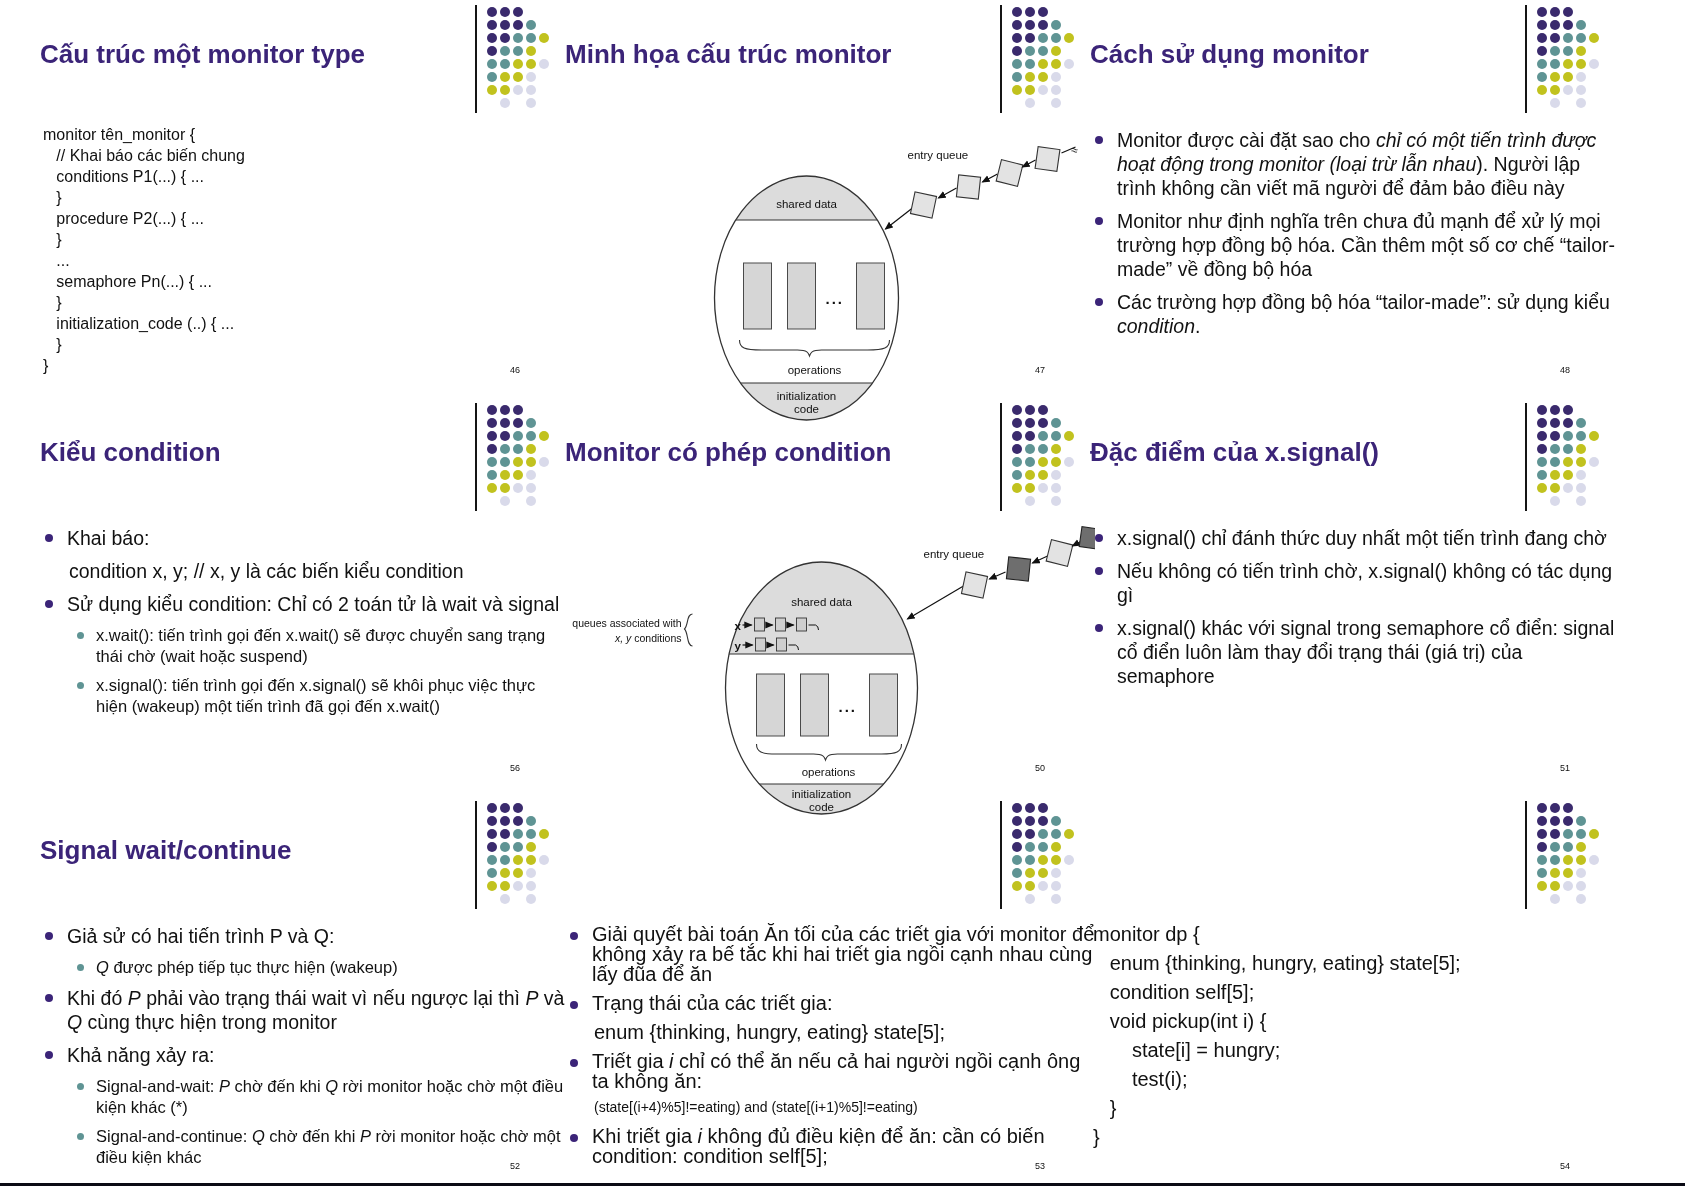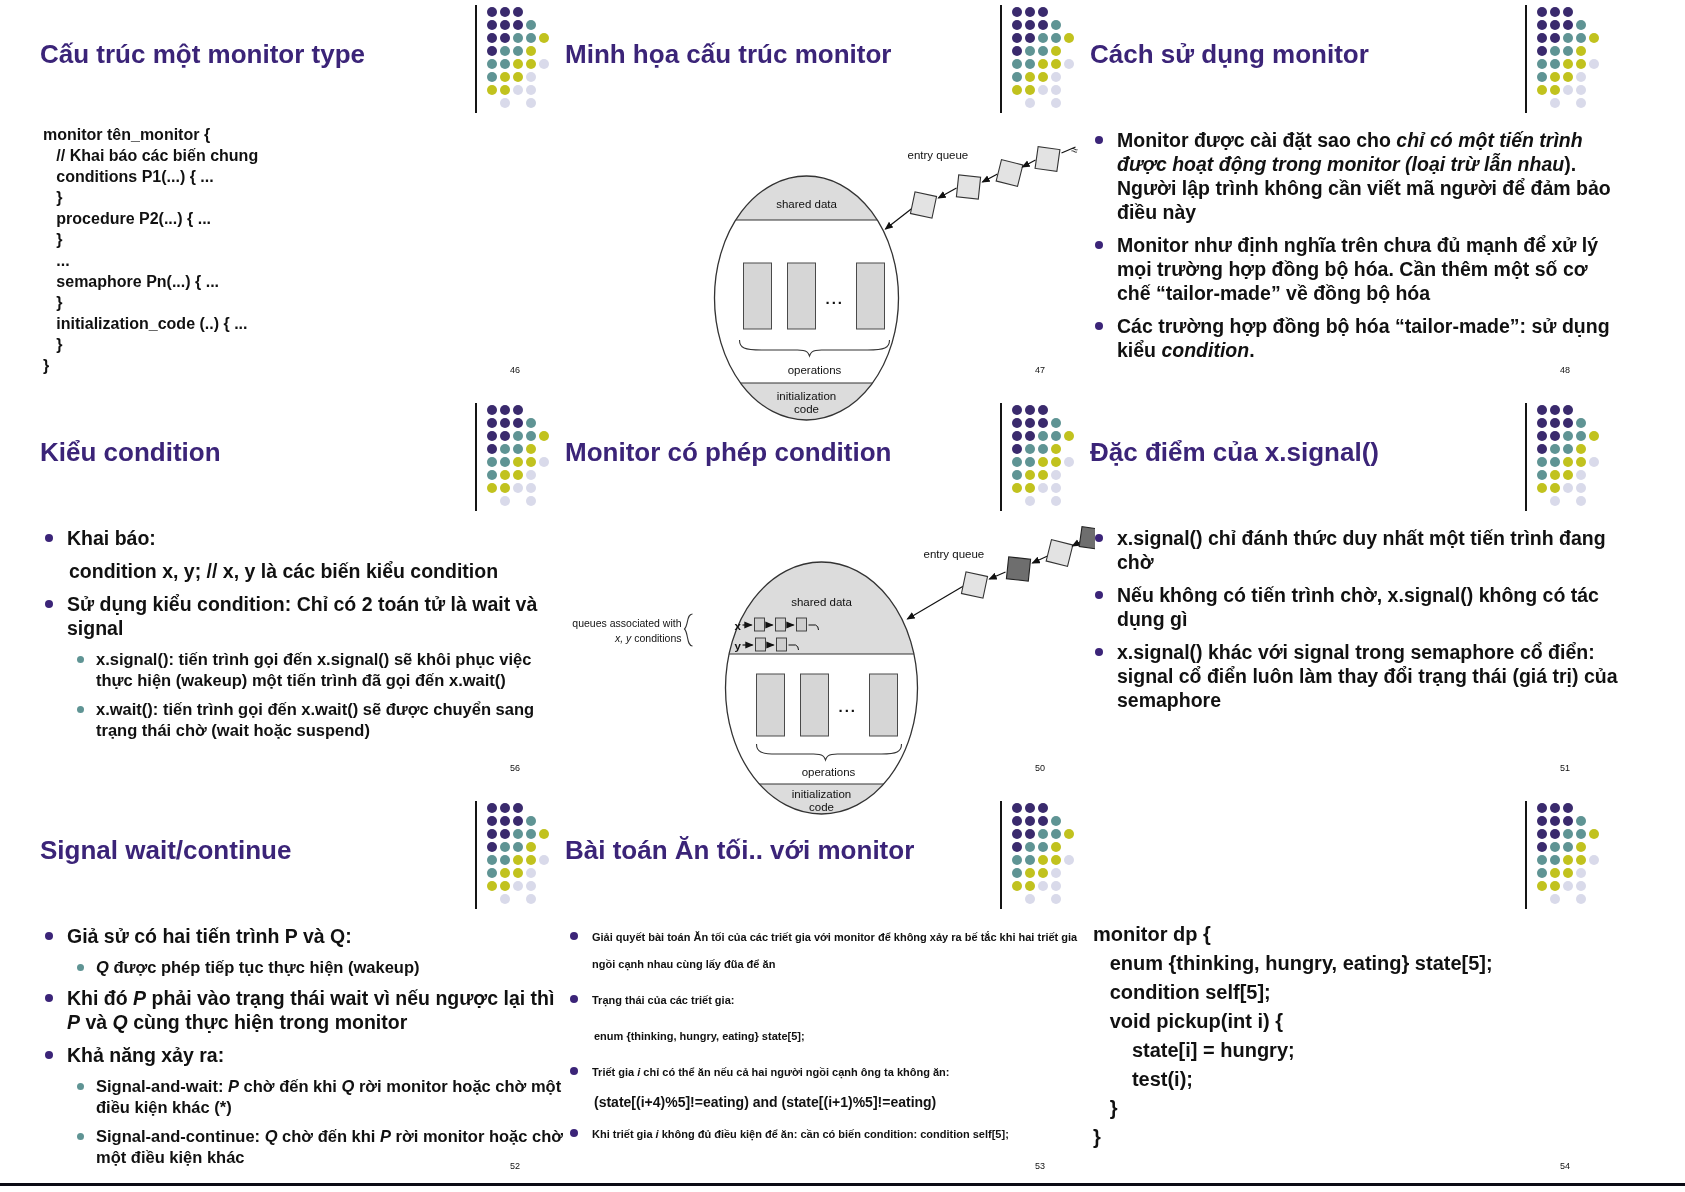--- a/index.html
+++ b/index.html
@@ -22,33 +22,33 @@
   .logo{position:absolute;top:5px;right:8px;display:flex;gap:9px;}
   .logo-line{width:2px;height:108px;background:#151515;}
   .dots{display:grid;grid-template-columns:repeat(6,13px);grid-auto-rows:13px;padding-top:1px;}
   .dotcell{position:relative;}
   .dot{position:absolute;left:1px;top:1px;width:10px;height:10px;border-radius:50%;}
 
   .body{position:relative;margin-top:16px;padding:0 2px 0 3px;}
   .body.codebody{margin-top:12px;}
 
   .li{display:flex;}
-  .li .txt{display:block;font-weight:bold;}
+  .li .txt{display:block;}
   .it{font-style:italic;}
 
   .b1{margin:0 0 9px 2px;}
   .b1 .marker{flex:none;width:8px;height:8px;border-radius:50%;background:#3b2478;margin:8px 14px 0 0;}
   .b2{margin:1px 0 8px 34px;}
   .b2 .marker{flex:none;width:7px;height:7px;border-radius:50%;background:#5f9494;margin:7px 12px 0 0;}
   .plain{margin:0 0 9px 26px;}
   .plain-sm{margin:-2px 0 9px 26px;}
 
   .body.lg .b1 .txt,.body.lg .plain .txt{font-size:19.5px;line-height:24px;}
   .body.lg .b2 .txt{font-size:16.5px;line-height:21px;}
-  .body.md .b1 .txt,.body.md .plain .txt,.body.md .b2 .txt{font-size:11px;line-height:27px;}
+  .body.md .b1 .txt,.body.md .plain .txt,.body.md .b2 .txt{font-size:20px;line-height:20px;}
   .plain-sm .txt{font-size:14px !important;line-height:19px !important;}
 
   .code{margin:0;}
   .code .txt{white-space:pre;font-size:16px;line-height:21px;}
   .code-lg{margin:0;}
   .code-lg .txt{white-space:pre;font-size:20px;line-height:29px;}
 
   .pagenum{position:absolute;right:52px;bottom:22px;font-size:9px;color:#111;}
 
   
@@ -655,25 +655,25 @@
         </div>
         <div class="li plain">
           <span class="txt"><span>condition x, y; // x, y là các biến kiểu condition</span></span>
         </div>
         <div class="li b1">
           <span class="marker"></span>
           <span class="txt"><span>Sử dụng kiểu condition: Chỉ có 2 toán tử là wait và signal</span></span>
         </div>
         <div class="li b2">
           <span class="marker"></span>
+          <span class="txt"><span>x.wait(): tiến trình gọi đến x.wait() sẽ được chuyển sang trạng thái chờ (wait hoặc suspend)</span></span>
+        </div>
+        <div class="li b2">
+          <span class="marker"></span>
           <span class="txt"><span>x.signal(): tiến trình gọi đến x.signal() sẽ khôi phục việc thực hiện (wakeup) một tiến trình đã gọi đến x.wait()</span></span>
-        </div>
-        <div class="li b2">
-          <span class="marker"></span>
-          <span class="txt"><span>x.wait(): tiến trình gọi đến x.wait() sẽ được chuyển sang trạng thái chờ (wait hoặc suspend)</span></span>
         </div>
       </div>
     <span class="pagenum">56</span>
   </section>
 
   <section class="slide pos-4">
     <div class="slide-head">
       <h2 class="title">Monitor có phép condition</h2>
       <div class="logo">
         <span class="logo-line"></span>
@@ -1136,21 +1136,20 @@
         <div class="li b2">
           <span class="marker"></span>
           <span class="txt"><span>Signal-and-continue: </span><span class="it">Q</span><span> chờ đến khi </span><span class="it">P</span><span> rời monitor hoặc chờ một điều kiện khác</span></span>
         </div>
       </div>
     <span class="pagenum">52</span>
   </section>
 
   <section class="slide pos-7">
     <div class="slide-head">
-      <h2 class="title">Bài toán Ăn tối.. với monitor</h2>
       <div class="logo">
         <span class="logo-line"></span>
         <span class="dots">
             <span class="dotcell">
               <i class="dot" style="background: rgb(58, 42, 109);"></i>
             </span>
             <span class="dotcell">
               <i class="dot" style="background: rgb(58, 42, 109);"></i>
             </span>
             <span class="dotcell">

